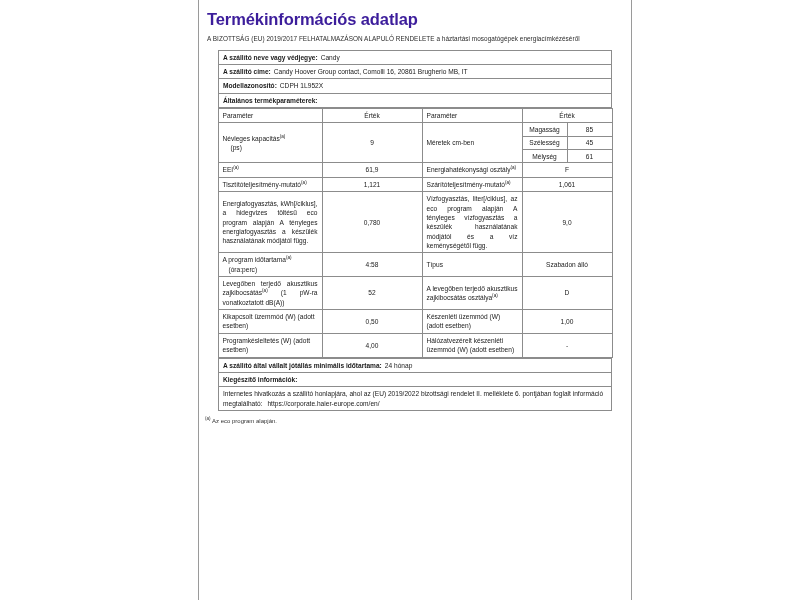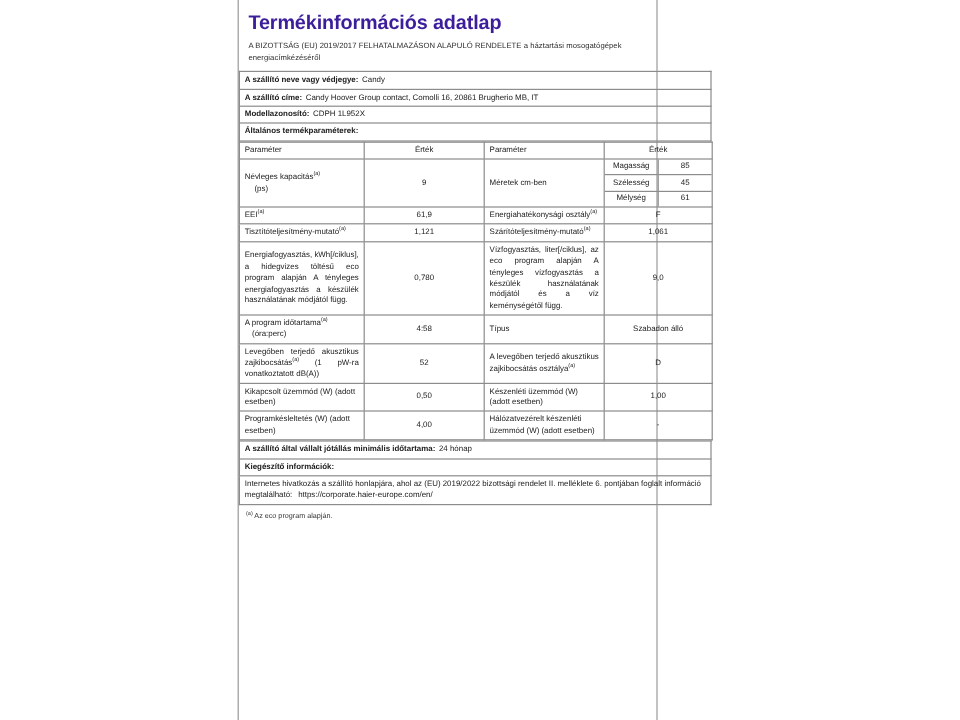--- a/index.html
+++ b/index.html
@@ -13,21 +13,21 @@
     height: 600px;
     overflow: hidden;
     font-family: "Liberation Sans", sans-serif;
     color: #1a1a1a;
   }
 
   #page {
     position: absolute;
     left: 198px;
     top: 0px;
-    width: 350px;
+    width: 434px;
     height: 600px;
     border-left: 1px solid #9a9a9a;
     border-right: 1px solid #9a9a9a;
     box-sizing: border-box;
     background: #ffffff;
   }
 
   .inner {
     padding: 0 4px;
     box-sizing: border-box;

